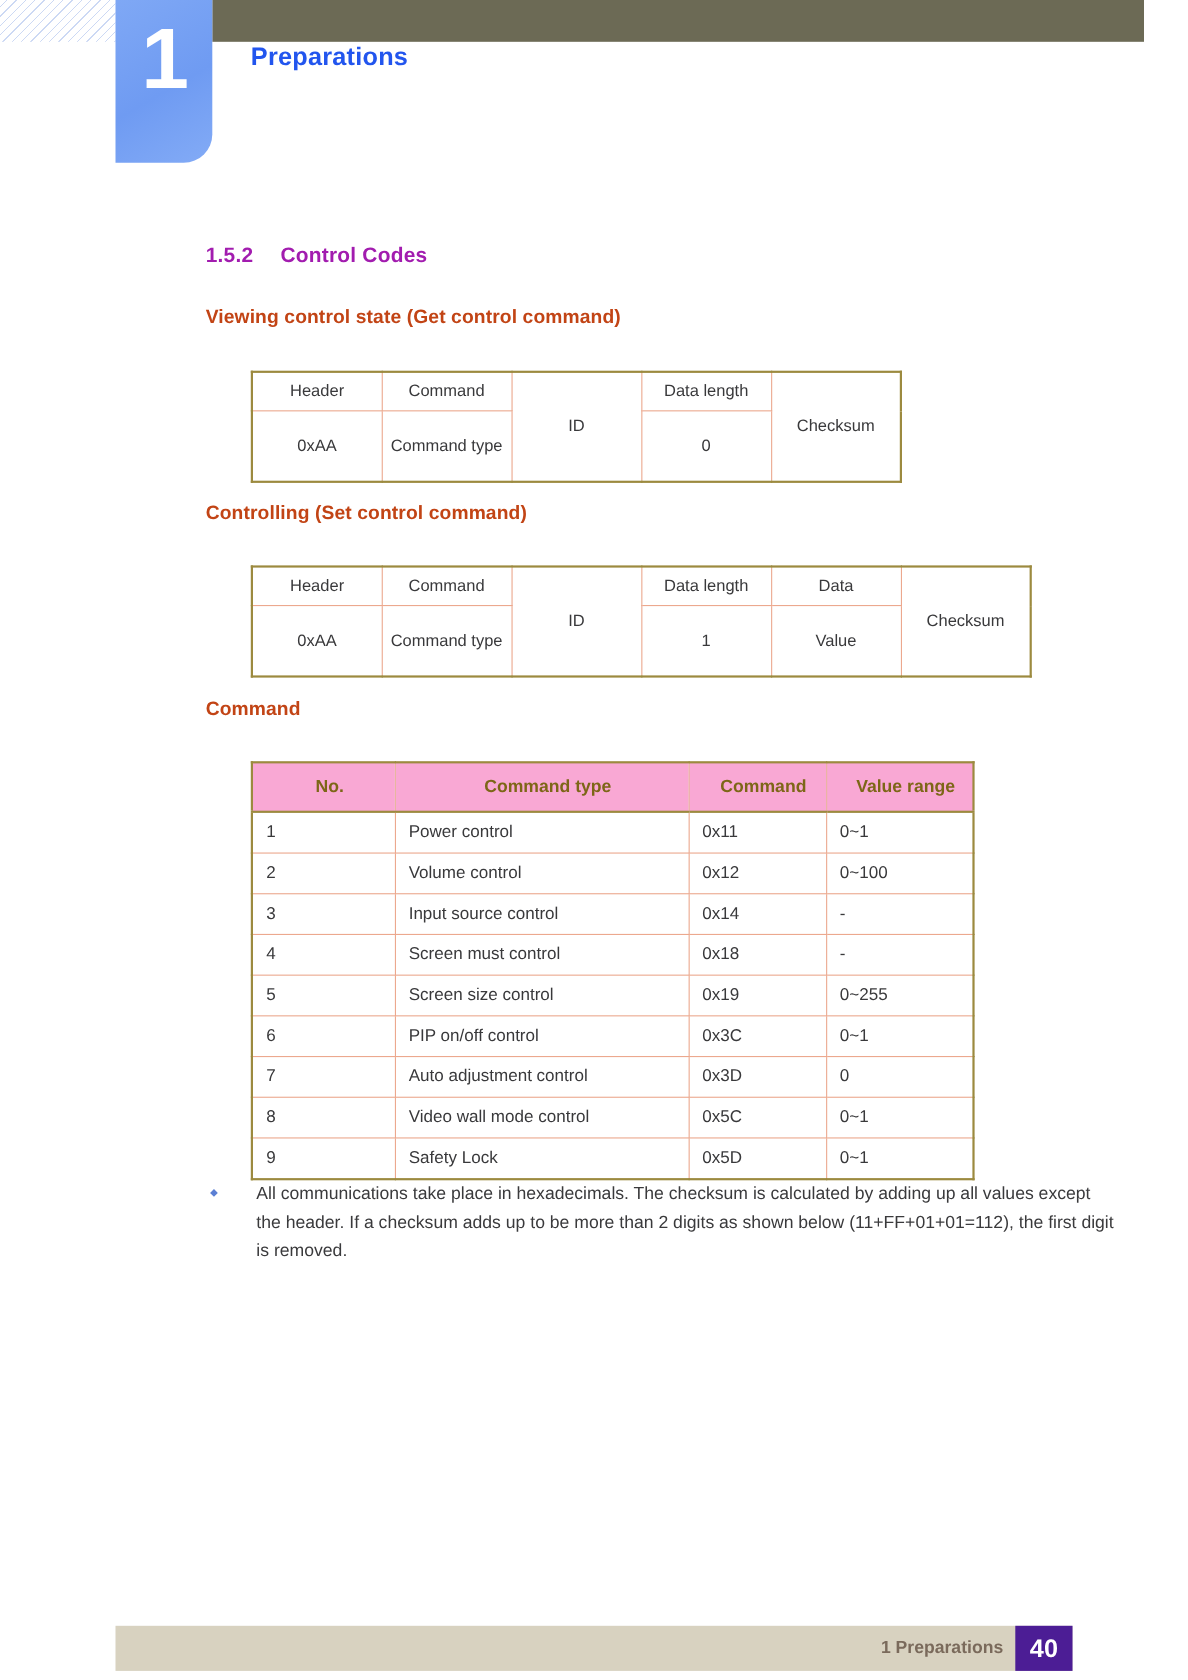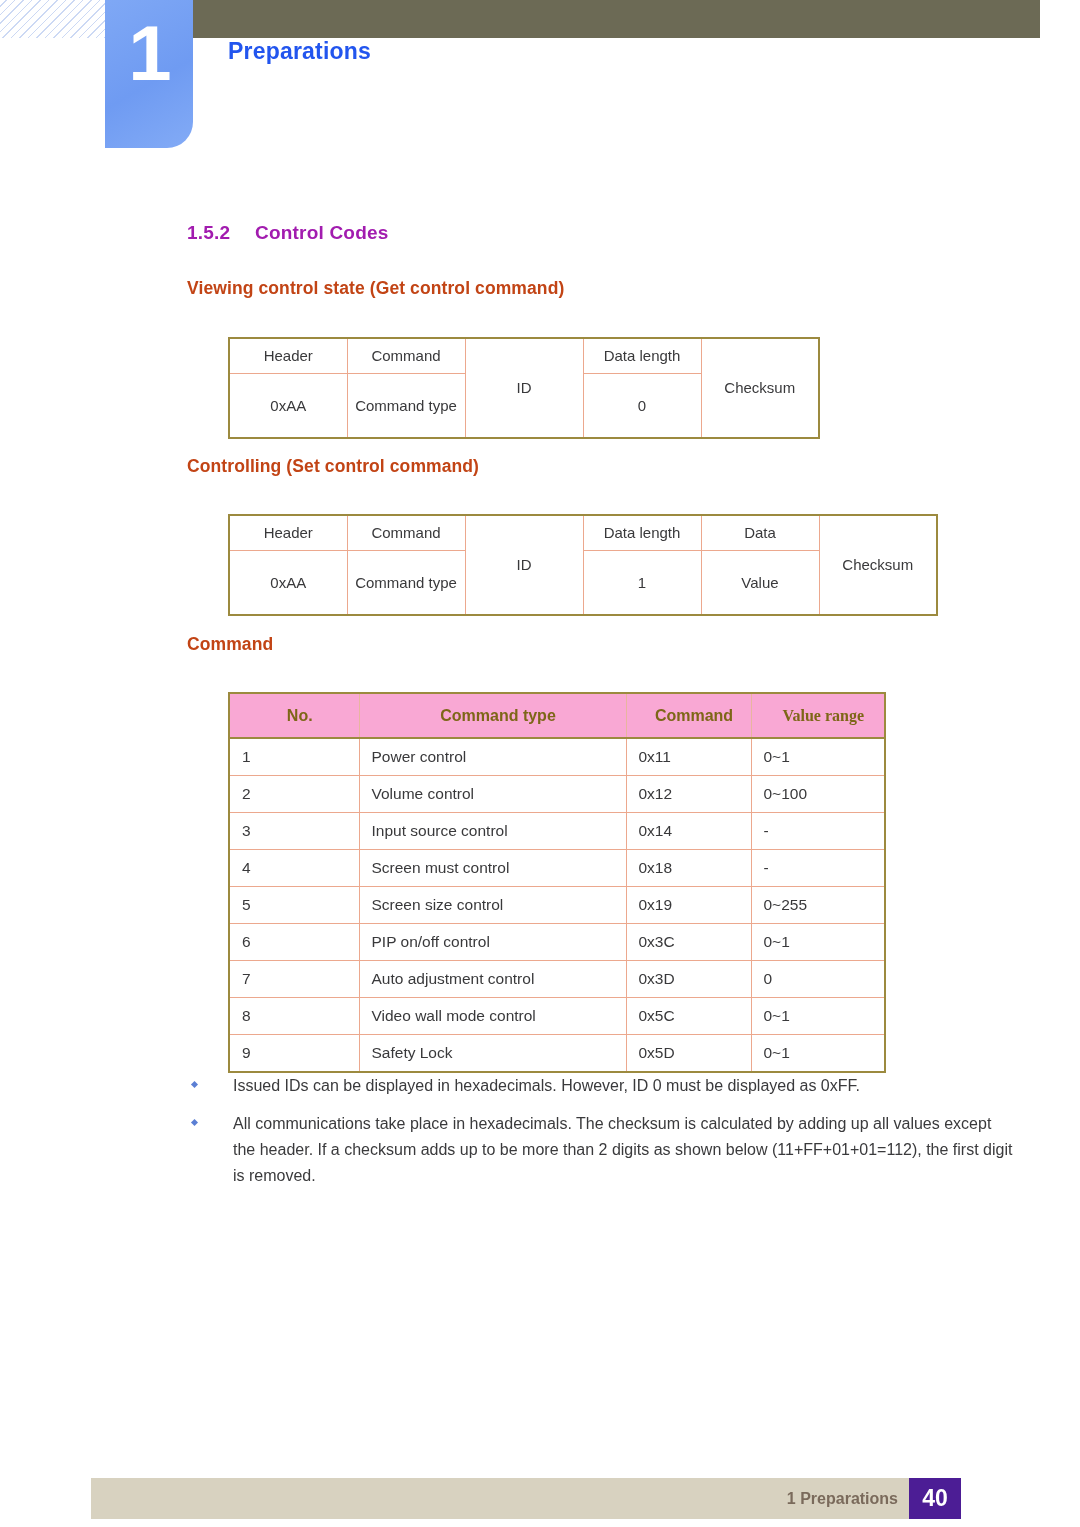--- a/index.html
+++ b/index.html
@@ -113,21 +113,21 @@
     background: #f9a8d4;
     color: #7d6617;
     font-size: 16px;
     font-weight: bold;
     height: 41px;
     border-right: 1px solid #e8b59f;
     border-bottom: 2px solid #9c8a3f;
     text-align: center;
     padding-left: 12px;
   }
-  .cmd-table th:last-child { border-right: none; font-family: Liberation Serif, serif; }
+  .cmd-table th:last-child { border-right: none; }
   .cmd-table td {
     height: 36px;
     font-size: 15.5px;
     color: #39393b;
     border-right: 1px solid #eca88e;
     border-bottom: 1px solid #eca88e;
     padding: 0 0 0 12px;
     background: #fff;
   }
   .cmd-table td:last-child { border-right: none; }
@@ -157,21 +157,21 @@
     left: 4px;
     top: 9px;
     width: 5px; height: 5px;
     background: #5b7fd4;
     transform: rotate(45deg);
   }
 
   
   .footer-bar {
     position: absolute;
-    left: 91px;
+    left: 105px;
     bottom: 8px;
     width: 870px;
     height: 41px;
     background: #d8d2c0;
   }
   .footer-label {
     position: absolute;
     right: 63px;
     top: 0;
     height: 41px;
@@ -334,24 +334,20 @@
       <td>Safety Lock</td>
       <td>0x5D</td>
       <td>0~1</td>
     </tr>
   </tbody>
 </table>
 
 <div class="notes">
   <div class="note">
     <span class="bullet"></span>
-    <span>Issued IDs can be displayed in hexadecimals. However, ID 0 must be displayed as 0xFF.</span>
-  </div>
-  <div class="note">
-    <span class="bullet"></span>
     <span>All communications take place in hexadecimals. The checksum is calculated by adding up all values except the header. If a checksum adds up to be more than 2 digits as shown below (11+FF+01+01=112), the first digit is removed.</span>
   </div>
 </div>
 
 <div class="footer-bar">
   <div class="footer-label">1 Preparations</div>
   <div class="footer-page">40</div>
 </div>
 
 </body></html>

